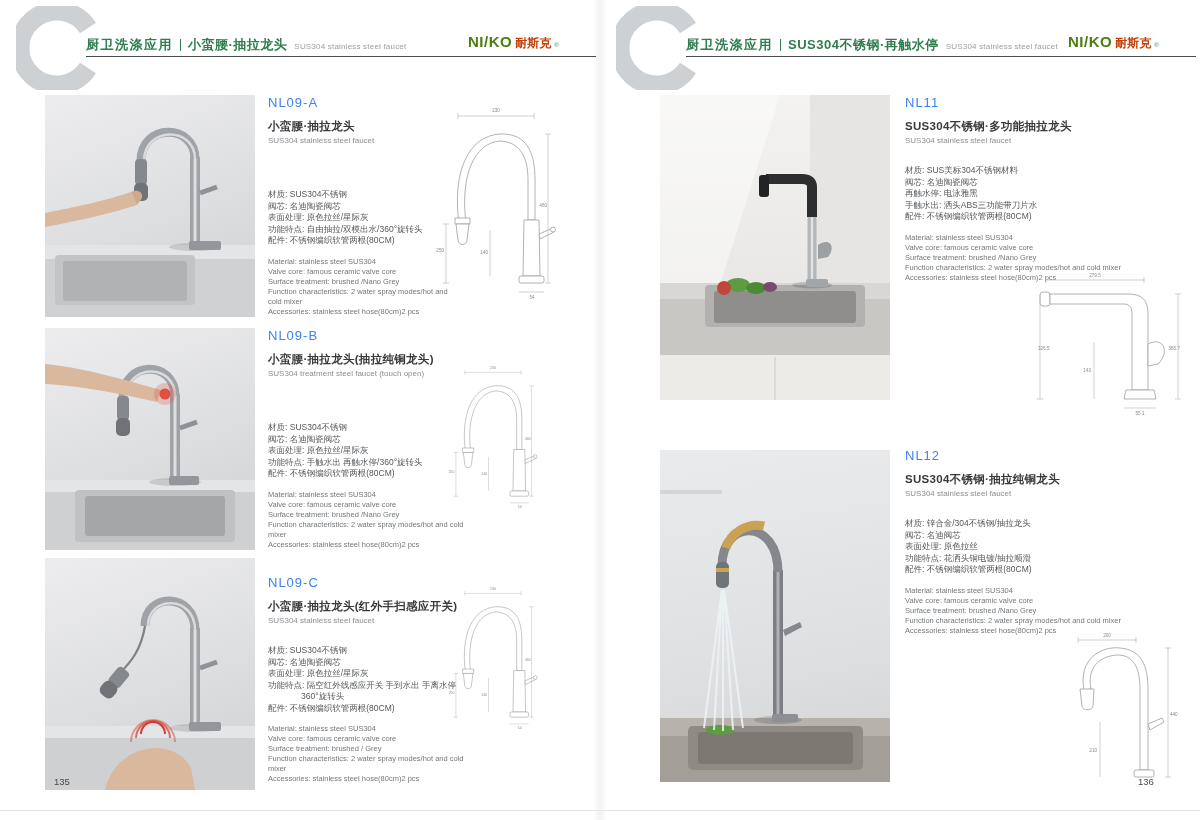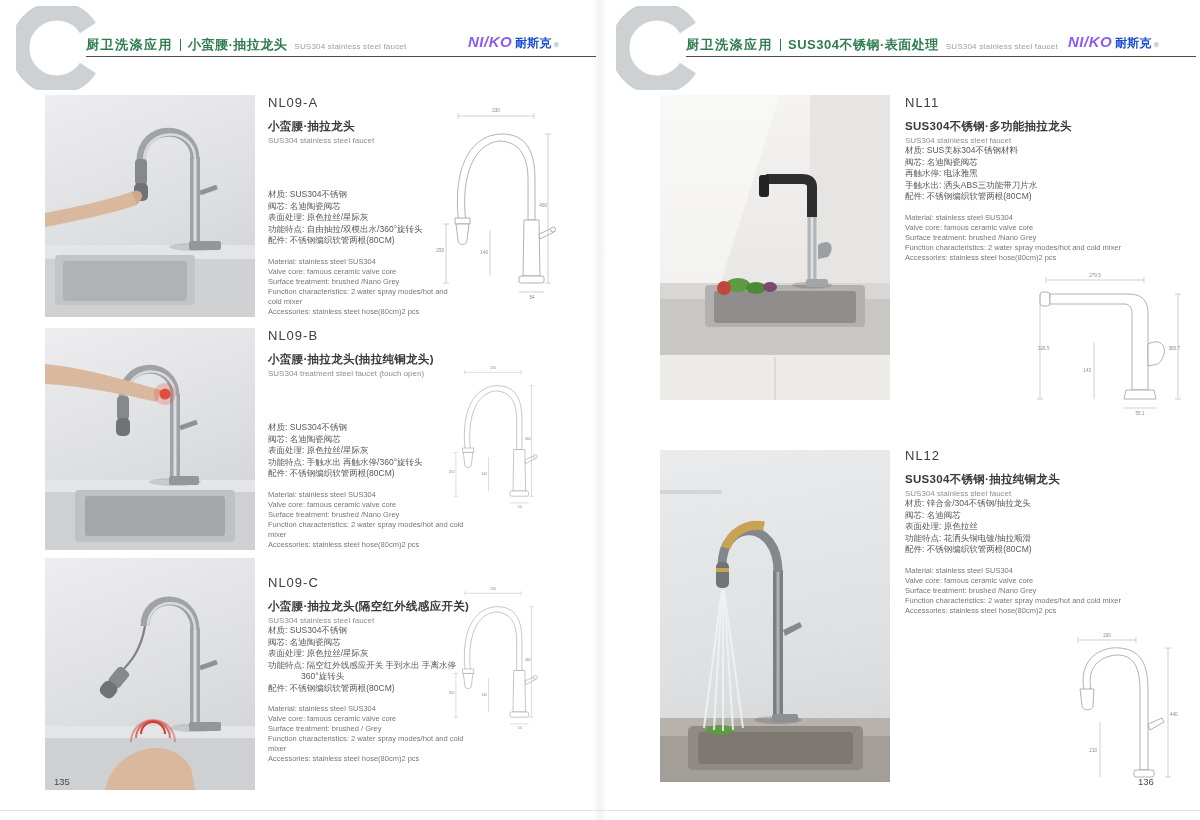--- a/index.html
+++ b/index.html
@@ -9,34 +9,34 @@
 
   
   .c-mark { position:absolute; }
   .header-row { position:absolute; display:flex; align-items:baseline; gap:7px; white-space:nowrap; }
   .hdr-cat { font-size:13px; font-weight:bold; color:#2f7d4e; letter-spacing:1.5px; }
   .hdr-sep { width:1px; height:12px; background:#2f7d4e; align-self:center; }
   .hdr-series { font-size:13px; font-weight:bold; color:#2f7d4e; letter-spacing:0.5px; }
   .hdr-en { font-size:8px; color:#9aa0a3; letter-spacing:0.2px; }
   .header-line { position:absolute; height:1px; background:#4a4c4e; }
   .nisko { position:absolute; display:flex; align-items:baseline; gap:3px; white-space:nowrap; }
-  .nisko-latin { font-size:15px; font-weight:bold; color:#8b5cf6; letter-spacing:0.5px;font-style:italic; }
-  .nisko-cn { font-size:12px; font-weight:bold; color:#1d4ed8; }
+  .nisko-latin { font-size:15px; font-weight:bold; color:#4d7c0f; letter-spacing:0.5px; }
+  .nisko-cn { font-size:12px; font-weight:bold; color:#c2410c; }
   .nisko-tm { font-size:6px; color:#2f7d4e; vertical-align:super; }
 
   
   .info { position:absolute; }
-  .code { font-size:13px; color:#404040; letter-spacing:1px; }
+  .code { font-size:13px; color:#3b82f6; letter-spacing:1px; }
   .title-cn { font-size:11.5px; font-weight:bold; color:#3a3a3c; margin-top:9px; letter-spacing:0.3px; }
   .title-en { font-size:8px; color:#8a8f93; margin-top:2px; }
   .specs-cn { font-size:8.5px; color:#55585b; line-height:11.5px; }
   .specs-cn div { white-space:pre-wrap; }
   .specs-en { font-size:7.5px; color:#74787b; line-height:10px; margin-top:10px; }
   .gap-lg { margin-top:44px; }
-  .gap-sm { }
+  .gap-sm { margin-top:20px; }
 
   
   .photo { position:absolute; overflow:hidden;
     background:linear-gradient(160deg,#ededef 0%,#dddee0 55%,#cfd0d2 100%); }
   .photo svg { position:absolute; inset:0; width:100%; height:100%; }
   .photo-kitchen { background:linear-gradient(180deg,#f4f3f1 0%,#e9e8e6 60%,#dddcda 100%); }
   .photo-grey { background:linear-gradient(170deg,#eaebec 0%,#dfe0e2 60%,#d2d3d5 100%); }
 
   
   .draw { position:absolute; }
@@ -230,21 +230,21 @@
         <path d="M96,176 A12,12 0 0 1 120,176" fill="none" stroke="#d23b2f" stroke-width="2"></path>
         <path d="M91,180 A17,17 0 0 1 125,180" fill="none" stroke="#d23b2f" stroke-width="2" opacity="0.7"></path>
         <path d="M86,184 A22,22 0 0 1 130,184" fill="none" stroke="#d23b2f" stroke-width="2" opacity="0.45"></path>
       </g>
       <path d="M60,232 C66,206 86,192 108,190 C126,189 140,198 146,210 L150,232 Z" fill="#d9b89e"></path>
     </svg>
   </div>
 
   <div class="info" style="left:268px;top:575px;width:210px">
     <div class="code">NL09-C</div>
-    <div class="title-cn">小蛮腰·抽拉龙头(隔空红外线感应开关)</div>
+    <div class="title-cn">小蛮腰·抽拉龙头(红外手扫感应开关)</div>
     <div class="title-en">SUS304 stainless steel faucet</div>
     <div class="specs-cn gap-sm">
         <div>材质: SUS304不锈钢</div>
         <div>阀芯: 名迪陶瓷阀芯</div>
         <div>表面处理: 原色拉丝/星际灰</div>
         <div>功能特点: 隔空红外线感应开关 手到水出 手离水停</div>
         <div>              360°旋转头</div>
         <div>配件: 不锈钢编织软管两根(80CM)</div>
       </div>
     <div class="specs-en">
@@ -286,21 +286,21 @@
 
   <div class="gutter" style="left:593px"></div>
 
   <svg class="c-mark" style="left:616px;top:6px" width="84" height="84" viewBox="0 0 84 84">
     <path d="M72,22 A37,37 0 1 0 72,62" fill="none" stroke="#cdd1d4" stroke-width="19"></path>
   </svg>
 
   <div class="header-row" style="left:686px;top:36px">
     <span class="hdr-cat">厨卫洗涤应用</span>
     <span class="hdr-sep"></span>
-    <span class="hdr-series">SUS304不锈钢·表面处理</span>
+    <span class="hdr-series">SUS304不锈钢·再触水停</span>
     <span class="hdr-en">SUS304 stainless steel faucet</span>
   </div>
   <div class="nisko" style="left:1068px;top:33px">
     <span class="nisko-latin">NI/KO</span>
     <span class="nisko-cn">耐斯克</span>
     <span class="nisko-tm">®</span>
   </div>
   <div class="header-line" style="left:686px;top:56px;width:510px"></div>
 
   <div class="photo photo-kitchen" style="left:660px;top:95px;width:230px;height:305px">

